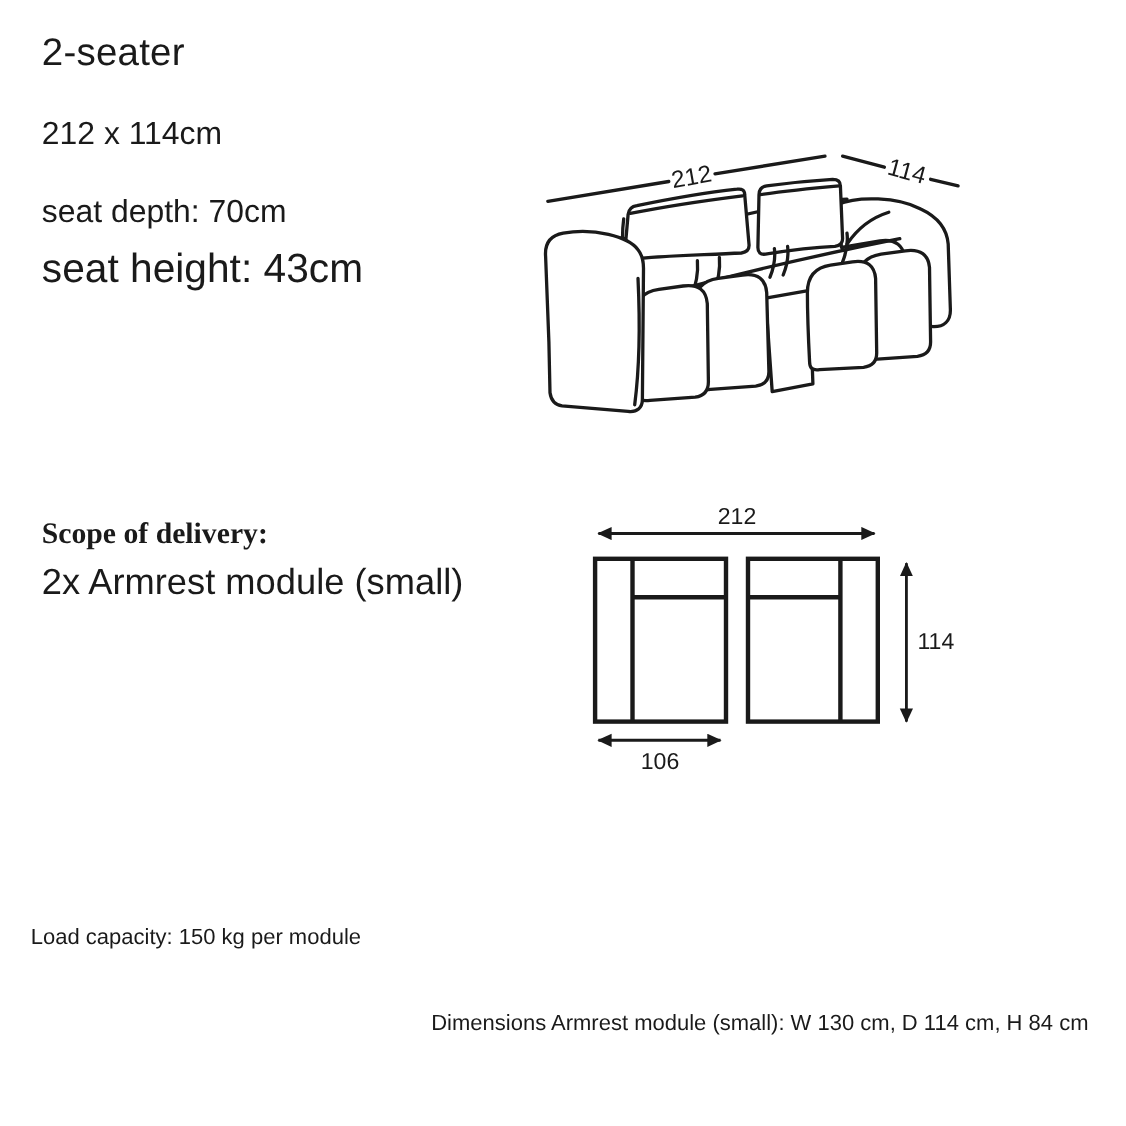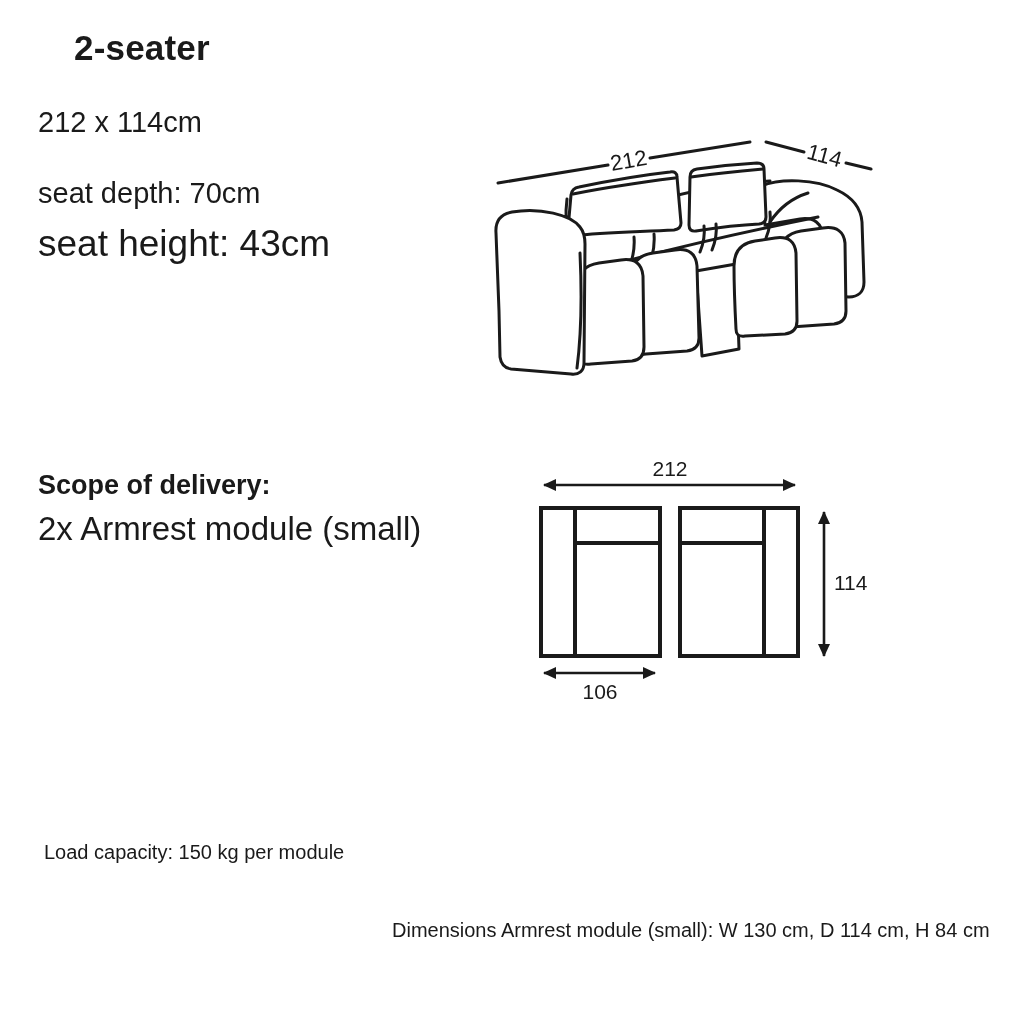--- a/index.html
+++ b/index.html
@@ -2,27 +2,27 @@
 <html><head>
 <meta charset="utf-8">
 <style>
   html,body{margin:0;padding:0;}
   body{
     width:1024px;height:1024px;position:relative;overflow:hidden;
     background:#ffffff;color:#1a1a1a;
     font-family:"Liberation Sans","DejaVu Sans",sans-serif;
   }
   .abs{position:absolute;white-space:nowrap;}
-  .title{left:38px;top:28px;font-size:35px;font-weight:700;letter-spacing:.2px;margin-left:36px;}
+  .title{left:38px;top:28px;font-size:35px;font-weight:400;letter-spacing:.2px;}
   .subtitle{left:38px;top:85px;font-size:29px;font-weight:400;margin-top:21px;}
   .spec-line1{left:38px;top:177px;font-size:29px;text-align:right;}
   .spec-line2{left:38px;top:223px;font-size:37px;}
-  .scope-head{left:38px;top:470px;font-size:27px;font-weight:700;}
+  .scope-head{left:38px;top:470px;font-size:27px;font-weight:700;font-family:Liberation Serif, serif;}
   .scope-item{left:38px;top:510px;font-size:33px;}
-  .note-load{left:44px;top:841px;font-size:20px;}
+  .note-load{left:28px;top:841px;font-size:20px;}
   .note-dims{left:392px;top:919px;font-size:20px;}
   svg text{font-family:"Liberation Sans","DejaVu Sans",sans-serif;fill:#1a1a1a;}
   .sofa-svg{position:absolute;left:478px;top:125px;}
   .schem-svg{position:absolute;left:520px;top:440px;}
 </style>
 </head>
 <body>
 
 <div class="abs title">2-seater</div>
 <div class="abs subtitle">212 x 114cm</div>

